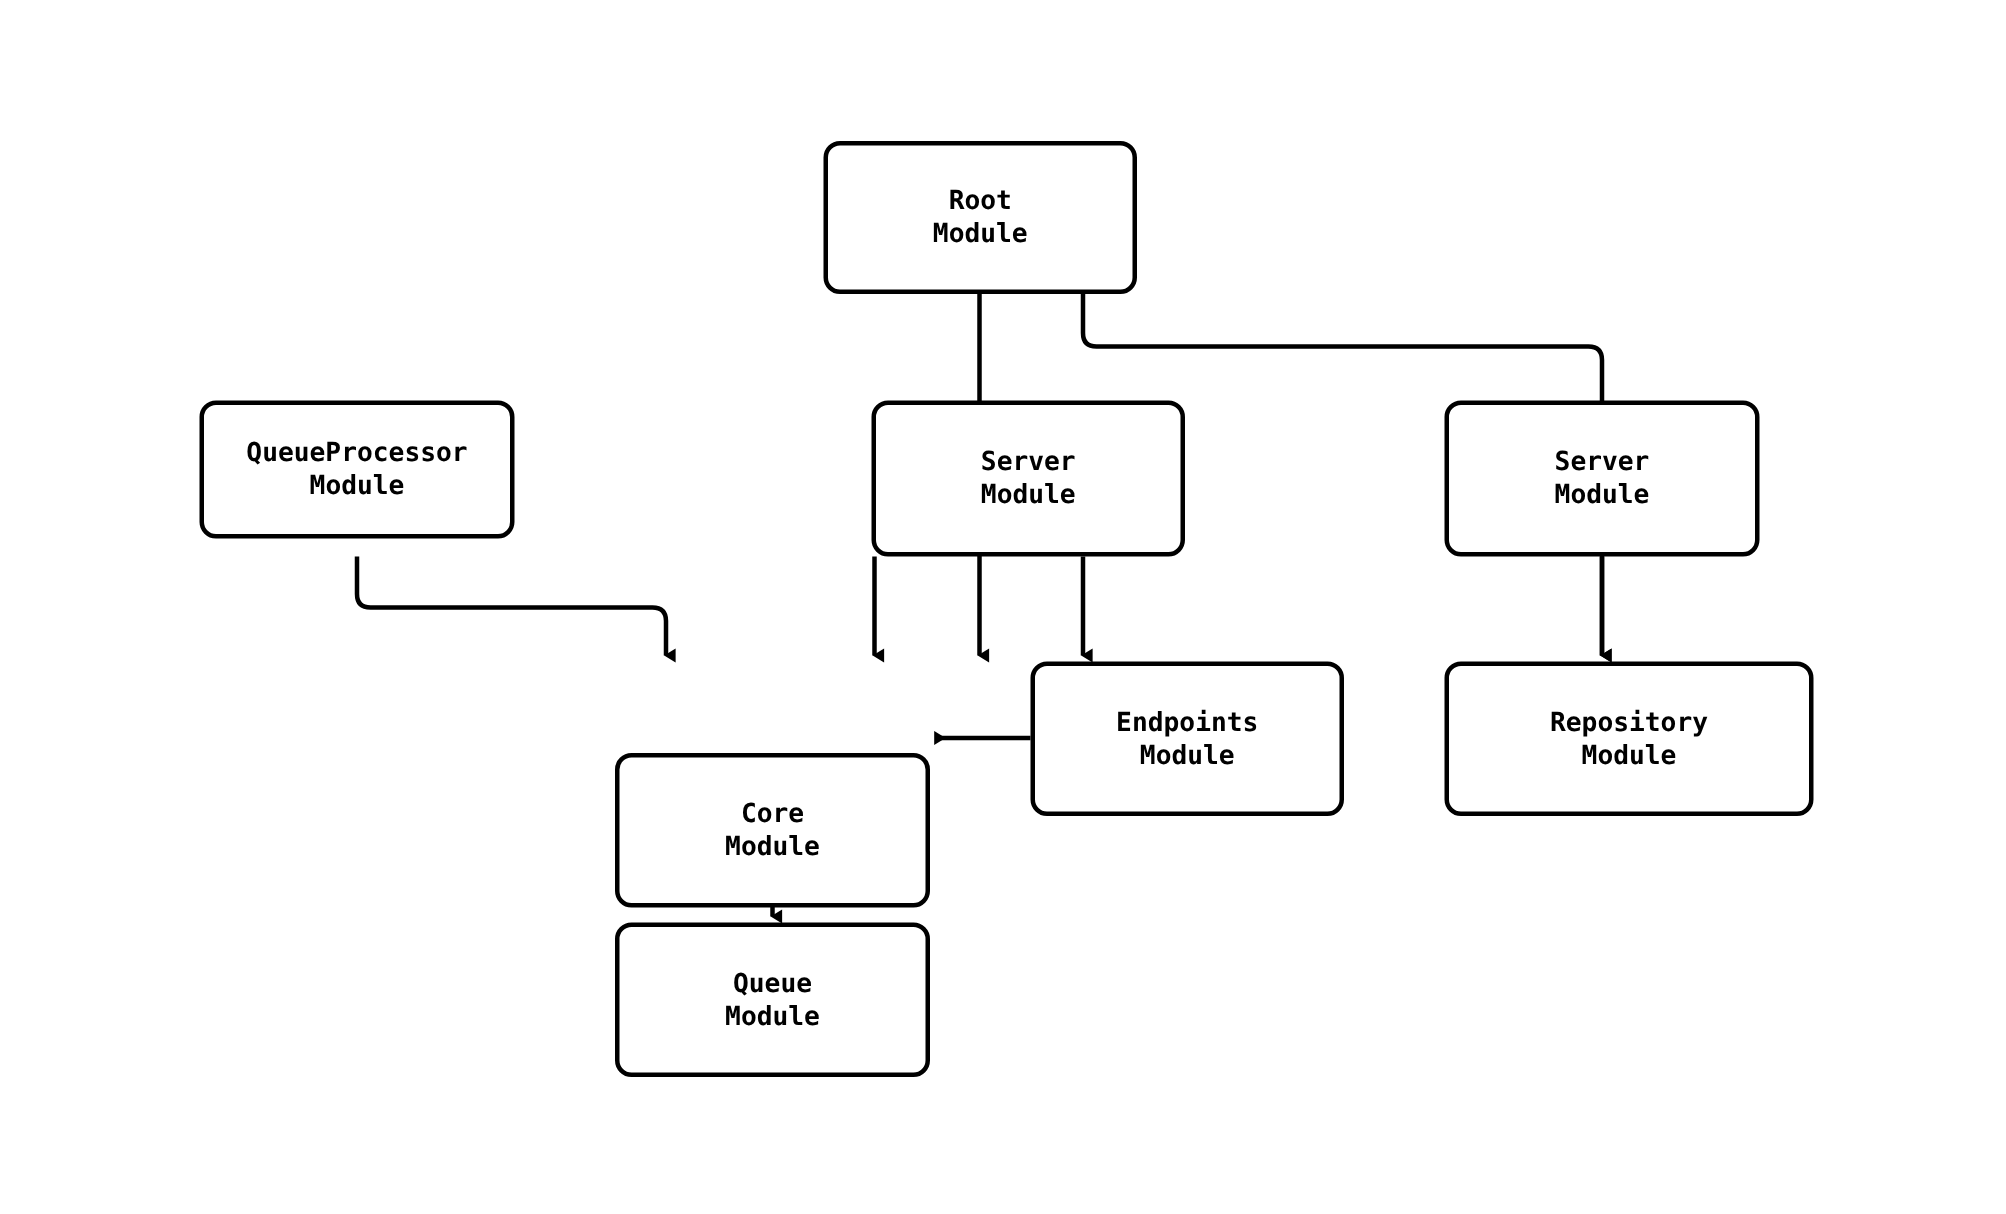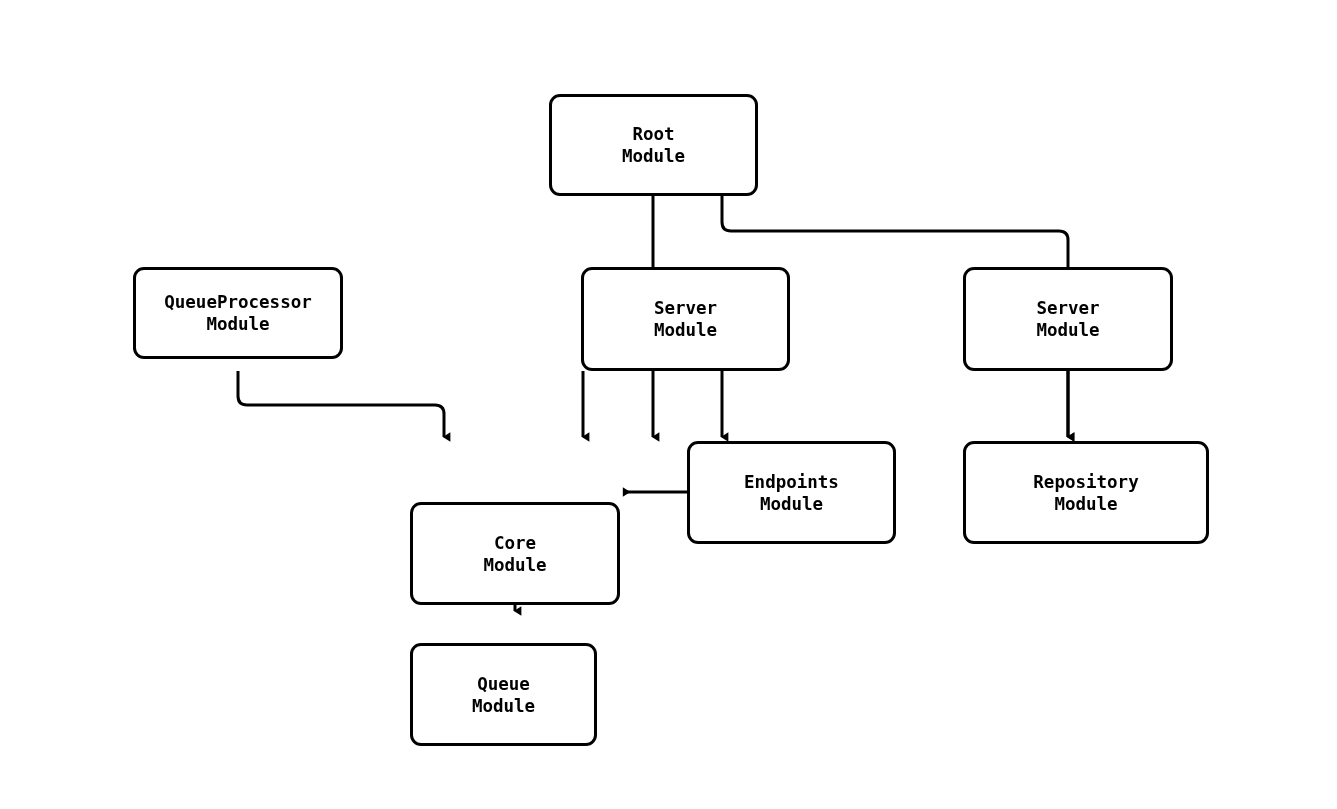--- a/index.html
+++ b/index.html
@@ -107,18 +107,18 @@
   <div class="node" style="left:687px; top:441px; width:209px; height:103px;">
     <span class="node-line">Endpoints</span>
     <span class="node-line">Module</span>
   </div>
 
   <div class="node" style="left:963px; top:441px; width:246px; height:103px;">
     <span class="node-line">Repository</span>
     <span class="node-line">Module</span>
   </div>
 
-  <div class="node" style="left:410px; top:615px; width:187px; height:103px;margin-top:28px;">
+  <div class="node" style="left:410px; top:615px; width:210px; height:103px;">
     <span class="node-line">Queue</span>
     <span class="node-line">Module</span>
   </div>
 
 </div>
 
 </body></html>

